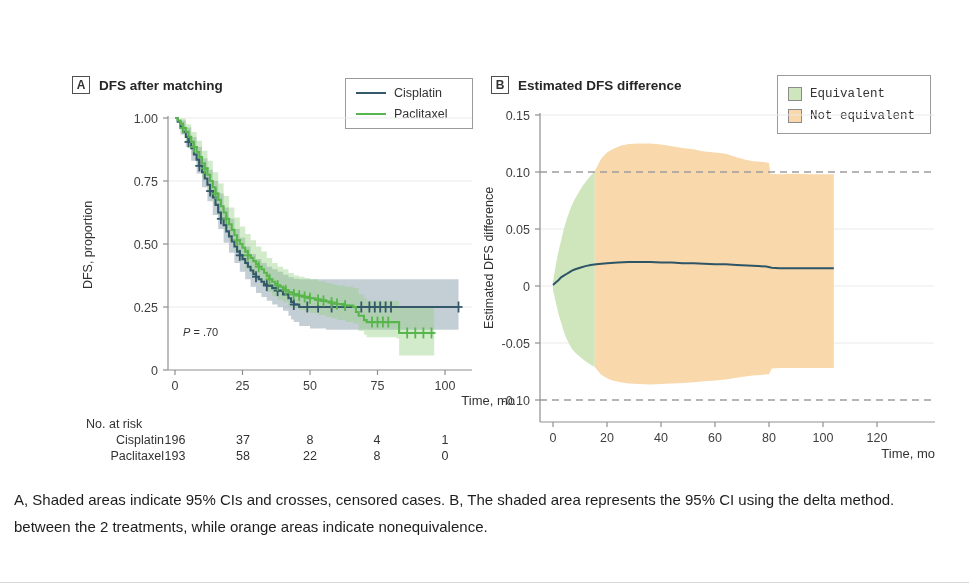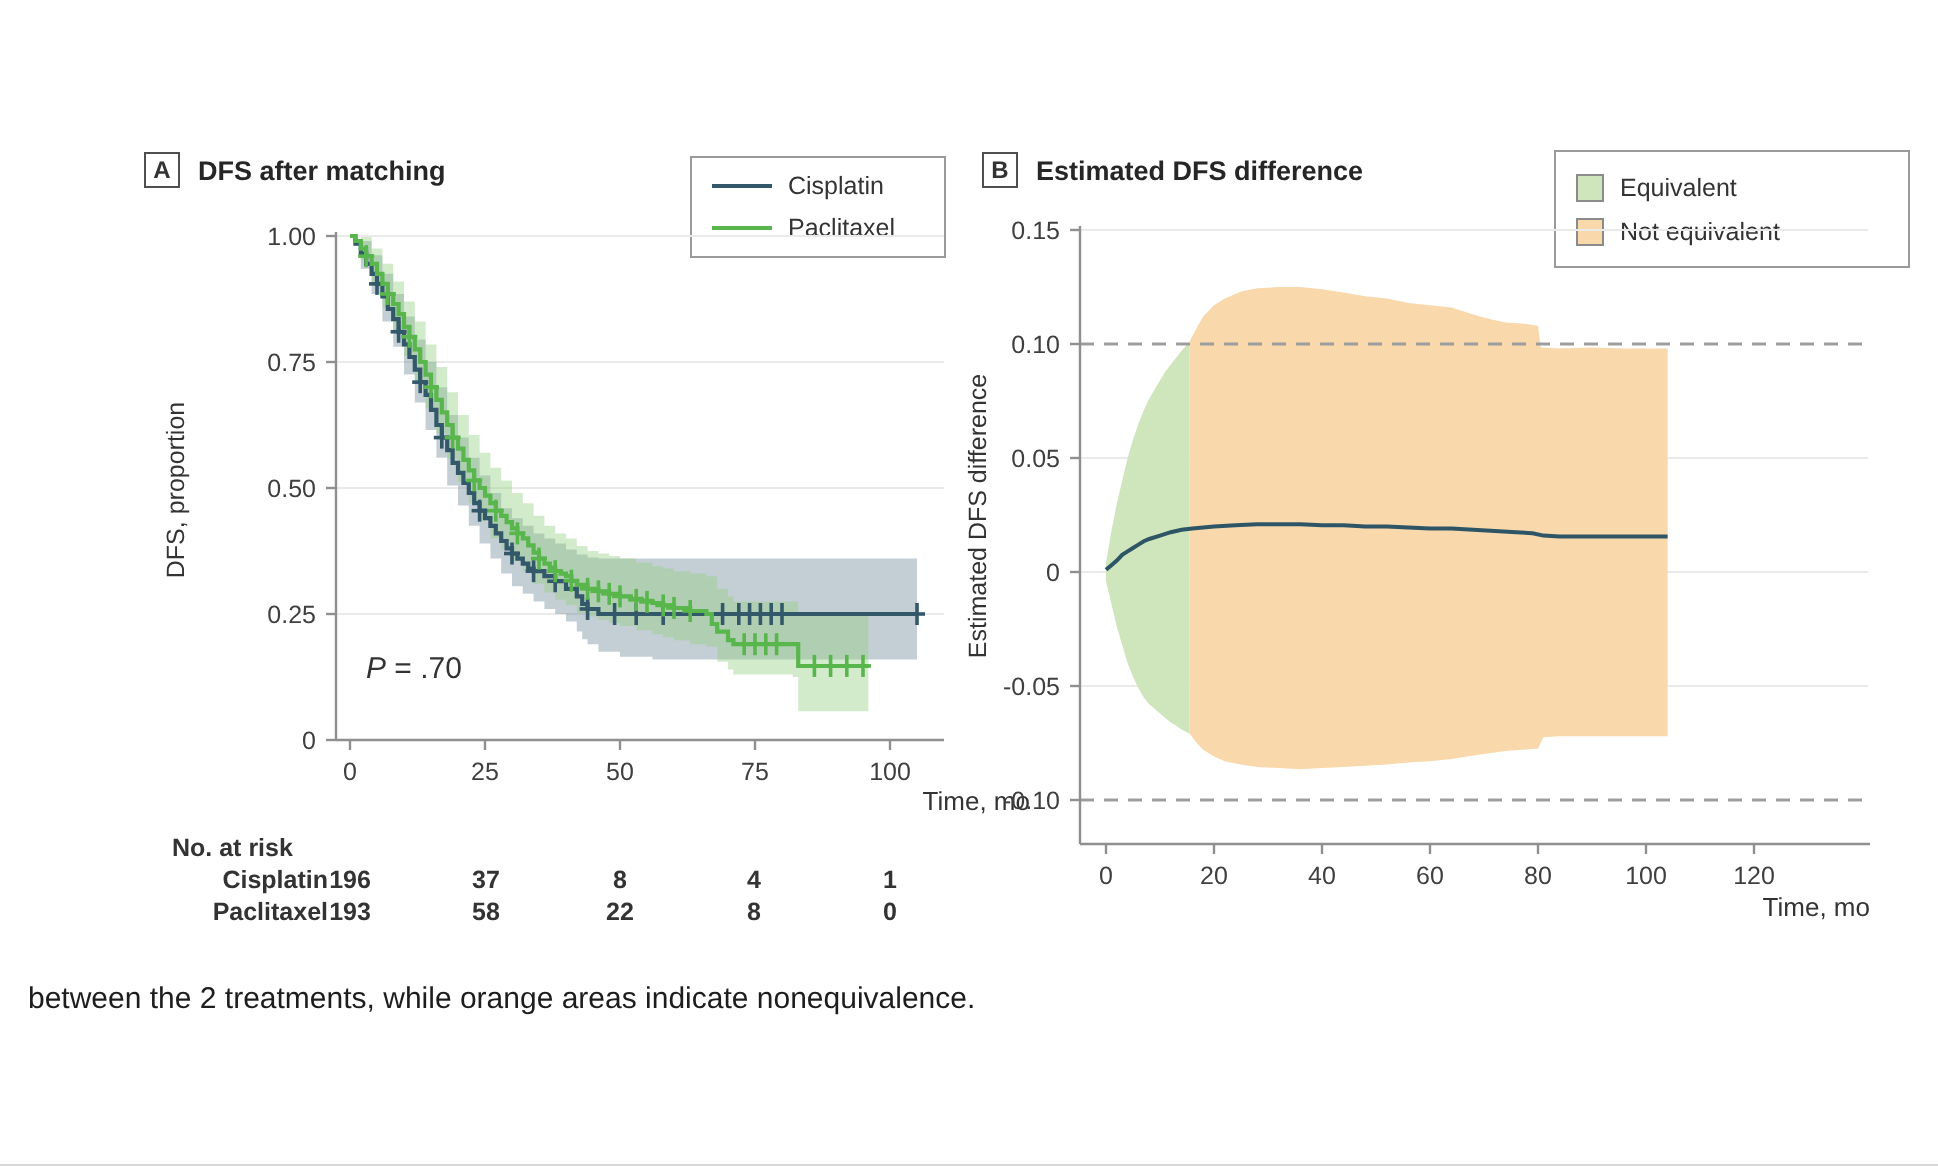--- a/index.html
+++ b/index.html
@@ -9,21 +9,21 @@
   .panel-header{display:flex;align-items:center;gap:9px;}
   .tag-box{width:18px;height:18px;border:1.5px solid #4f4f4f;background:#fff;display:flex;align-items:center;justify-content:center;font-size:12px;font-weight:bold;color:#333;box-sizing:border-box;}
   .panel-heading{font-size:13.5px;font-weight:bold;color:#262626;}
   .legend{border:1px solid #9a9a9a;background:#fff;display:flex;flex-direction:column;justify-content:center;box-sizing:border-box;}
   .legend-row{display:flex;align-items:center;}
   .legend-label{font-size:12.5px;color:#333;}
   .line-swatch{width:30px;height:2.6px;margin-right:8px;}
   .sq-swatch{width:14px;height:14px;border:1px solid #8b8b8b;margin-right:8px;box-sizing:border-box;}
   .ytitle{font-size:12.5px;color:#333;white-space:nowrap;transform:translate(-50%,-50%) rotate(-90deg);}
   .xtitle{font-size:13px;color:#333;text-align:right;}
-  .pval{font-size:15px;color:#333;}
+  .pval{font-size:11px;color:#333;}
   .risk{font-size:12.5px;color:#333;}
   .risk .hdr{position:absolute;left:26px;top:0;}
   .risk .rlabel{position:absolute;width:104px;text-align:right;}
   .risk .rnum{position:absolute;width:44px;text-align:center;}
   .caption{left:14px;top:487px;width:944px;font-size:15px;color:#1d1d1d;line-height:26.5px;}
   .rule{left:0;top:582px;width:969px;height:1px;background:#d8d8d8;}
   svg text{font-family:"Liberation Sans",sans-serif;font-size:12.5px;fill:#3f3f3f;}
 </style>
 </head>
 <body>
@@ -170,42 +170,42 @@
     <text x="250" y="320" text-anchor="middle">50</text>
     <line x1="317.5" x2="317.5" y1="300" y2="305" stroke="#8f8f8f" stroke-width="1.2"></line>
     <text x="317.5" y="320" text-anchor="middle">75</text>
     <line x1="385" x2="385" y1="300" y2="305" stroke="#8f8f8f" stroke-width="1.2"></line>
     <text x="385" y="320" text-anchor="middle">100</text>
   </svg>
 <div class="abs ytitle" style="left:88px;top:245px;">DFS, proportion</div>
 <div class="abs pval" style="left:183px;top:326px;"><i>P</i><span> = .70</span></div>
 <div class="abs xtitle" style="left:105px;top:393px;width:410px;">Time, mo</div>
 
-<div id="risk-a" class="abs risk" style="left:60px;top:417px;width:420px;height:52px;font-weight:bold;">
+<div id="risk-a" class="abs risk" style="left:60px;top:417px;width:420px;height:52px;">
     <div class="hdr">No. at risk</div>
     <div class="rlabel" style="top: 16px; left: 0px;">Cisplatin</div>
     <div class="rnum" style="top: 16px; left: 93px;">196</div>
     <div class="rnum" style="top: 16px; left: 161px;">37</div>
     <div class="rnum" style="top: 16px; left: 228px;">8</div>
     <div class="rnum" style="top: 16px; left: 295px;">4</div>
     <div class="rnum" style="top: 16px; left: 363px;">1</div>
     <div class="rlabel" style="top: 32px; left: 0px;">Paclitaxel</div>
     <div class="rnum" style="top: 32px; left: 93px;">193</div>
     <div class="rnum" style="top: 32px; left: 161px;">58</div>
     <div class="rnum" style="top: 32px; left: 228px;">22</div>
     <div class="rnum" style="top: 32px; left: 295px;">8</div>
     <div class="rnum" style="top: 32px; left: 363px;">0</div>
   </div>
 
 <div class="abs panel-header" style="left:491px;top:76px;">
   <div class="tag-box">B</div>
   <div class="panel-heading">Estimated DFS difference</div>
 </div>
 
-<div class="abs legend" style="left:777px;top:75px;width:178px;height:59px;padding:7px 10px;gap:8px;">
+<div class="abs legend" style="left:777px;top:75px;width:154px;height:59px;padding:7px 10px;gap:8px;font-family:Liberation Mono, monospace;">
   <div class="legend-row">
     <div class="sq-swatch" style="background: rgb(207, 230, 189);"></div>
     <div class="legend-label">Equivalent</div>
   </div>
   <div class="legend-row">
     <div class="sq-swatch" style="background: rgb(249, 216, 172);"></div>
     <div class="legend-label">Not equivalent</div>
   </div>
 </div>
 
@@ -245,16 +245,17 @@
     <text x="287" y="372" text-anchor="middle">80</text>
     <line x1="341" x2="341" y1="352" y2="357" stroke="#8f8f8f" stroke-width="1.2"></line>
     <text x="341" y="372" text-anchor="middle">100</text>
     <line x1="395" x2="395" y1="352" y2="357" stroke="#8f8f8f" stroke-width="1.2"></line>
     <text x="395" y="372" text-anchor="middle">120</text>
   </svg>
 <div class="abs ytitle" style="left:489px;top:258px;">Estimated DFS difference</div>
 <div class="abs xtitle" style="left:495px;top:446px;width:440px;">Time, mo</div>
 
 <div class="abs caption">
+  <div>A, Shaded areas indicate 95% CIs and crosses, censored cases. B, The shaded area represents the 95% CI using the delta method.</div>
   <div>between the 2 treatments, while orange areas indicate nonequivalence.</div>
 </div>
 
 <div class="abs rule"></div>
 
 </body></html>

